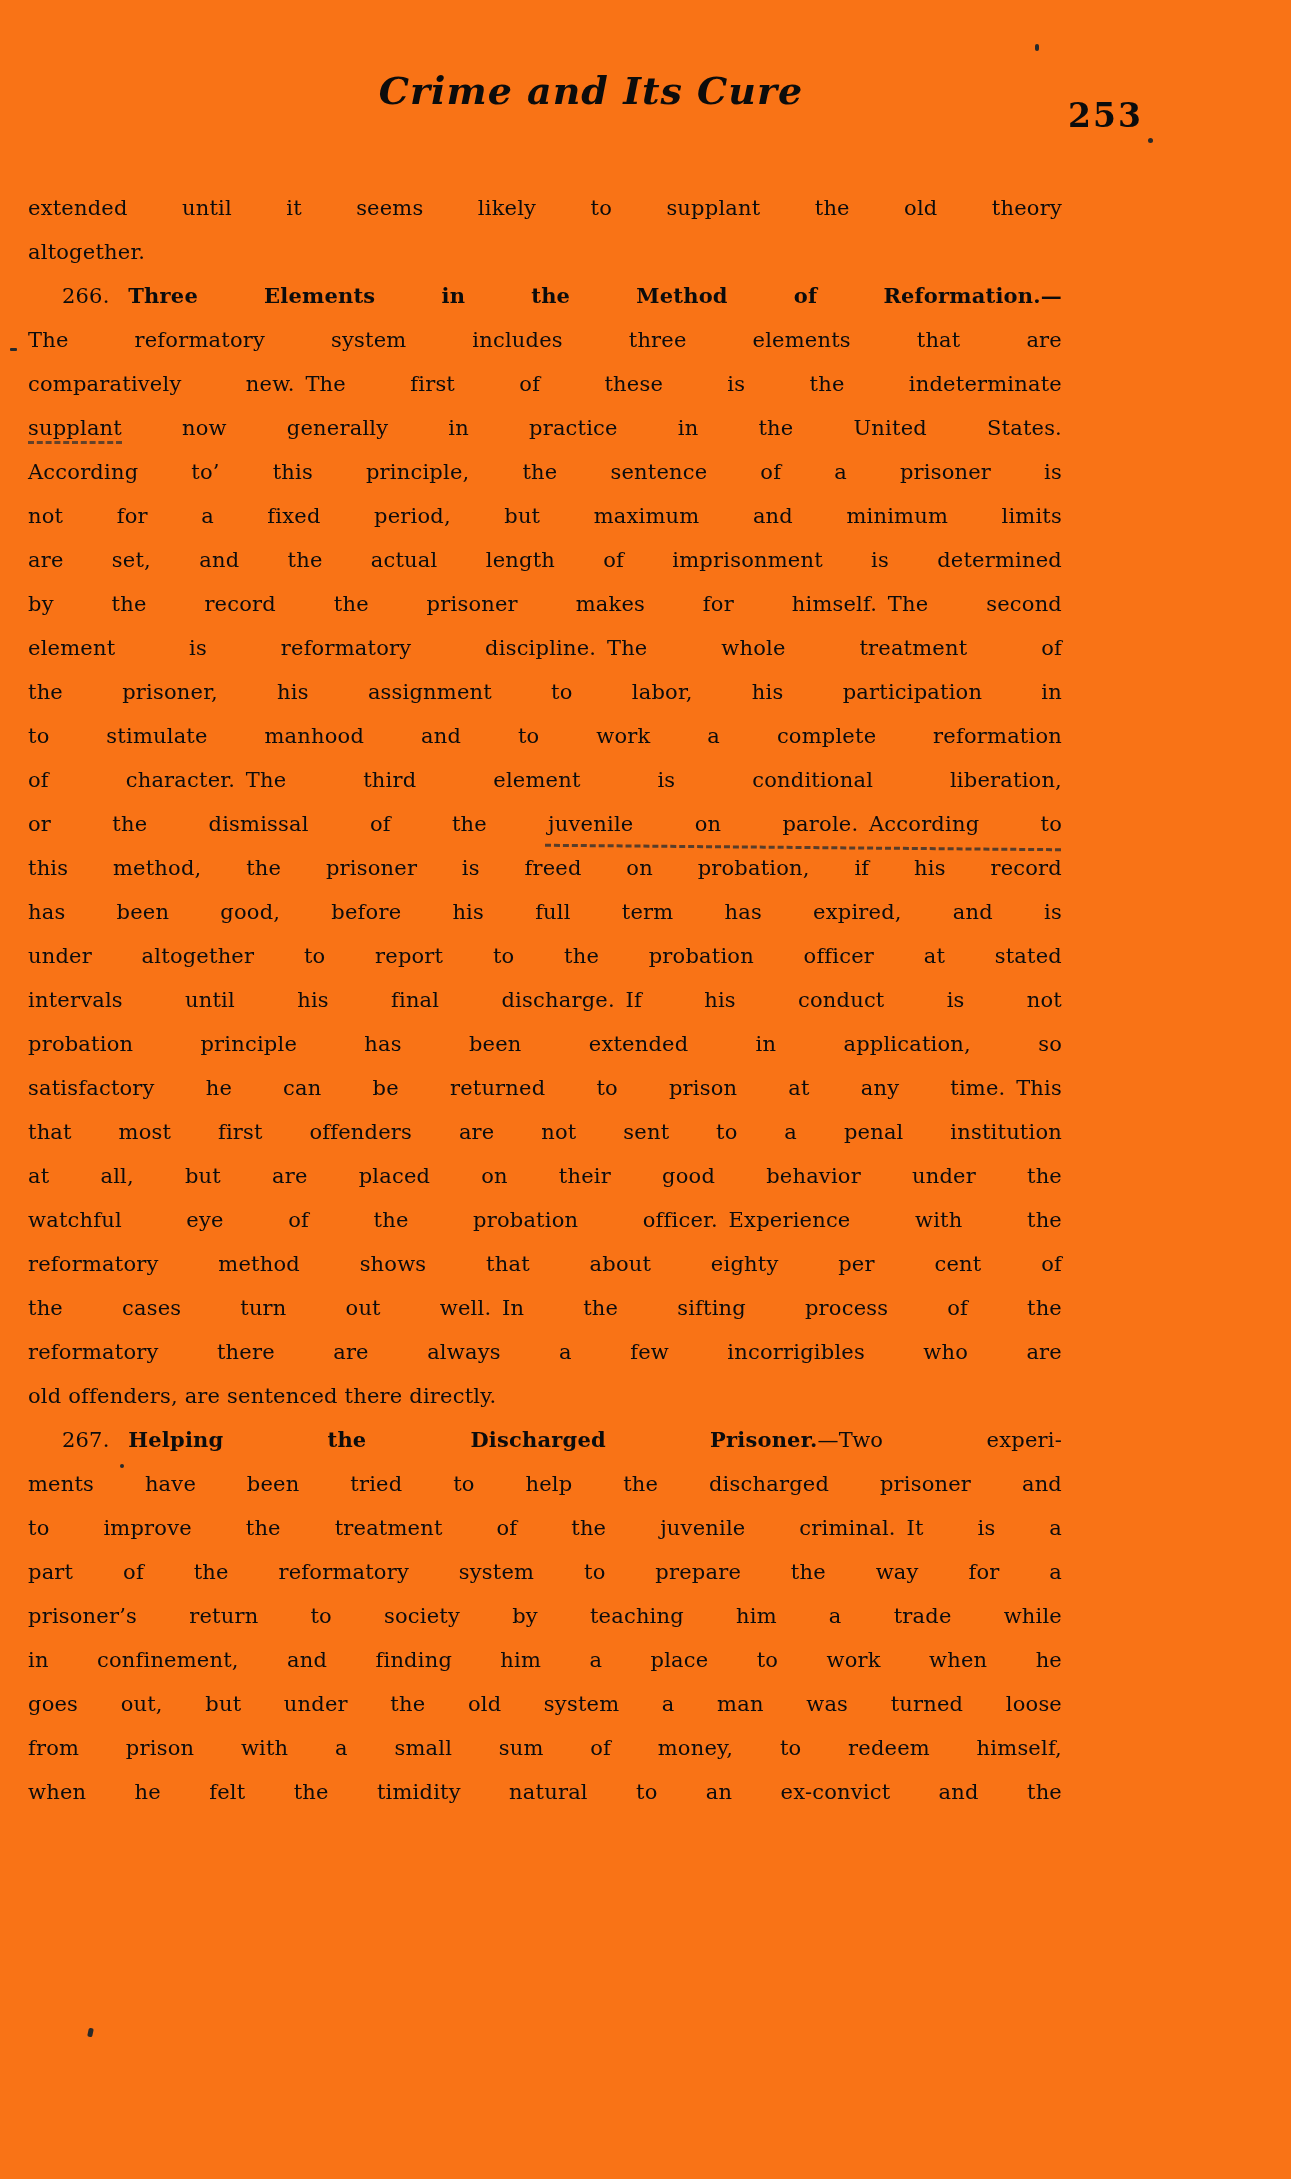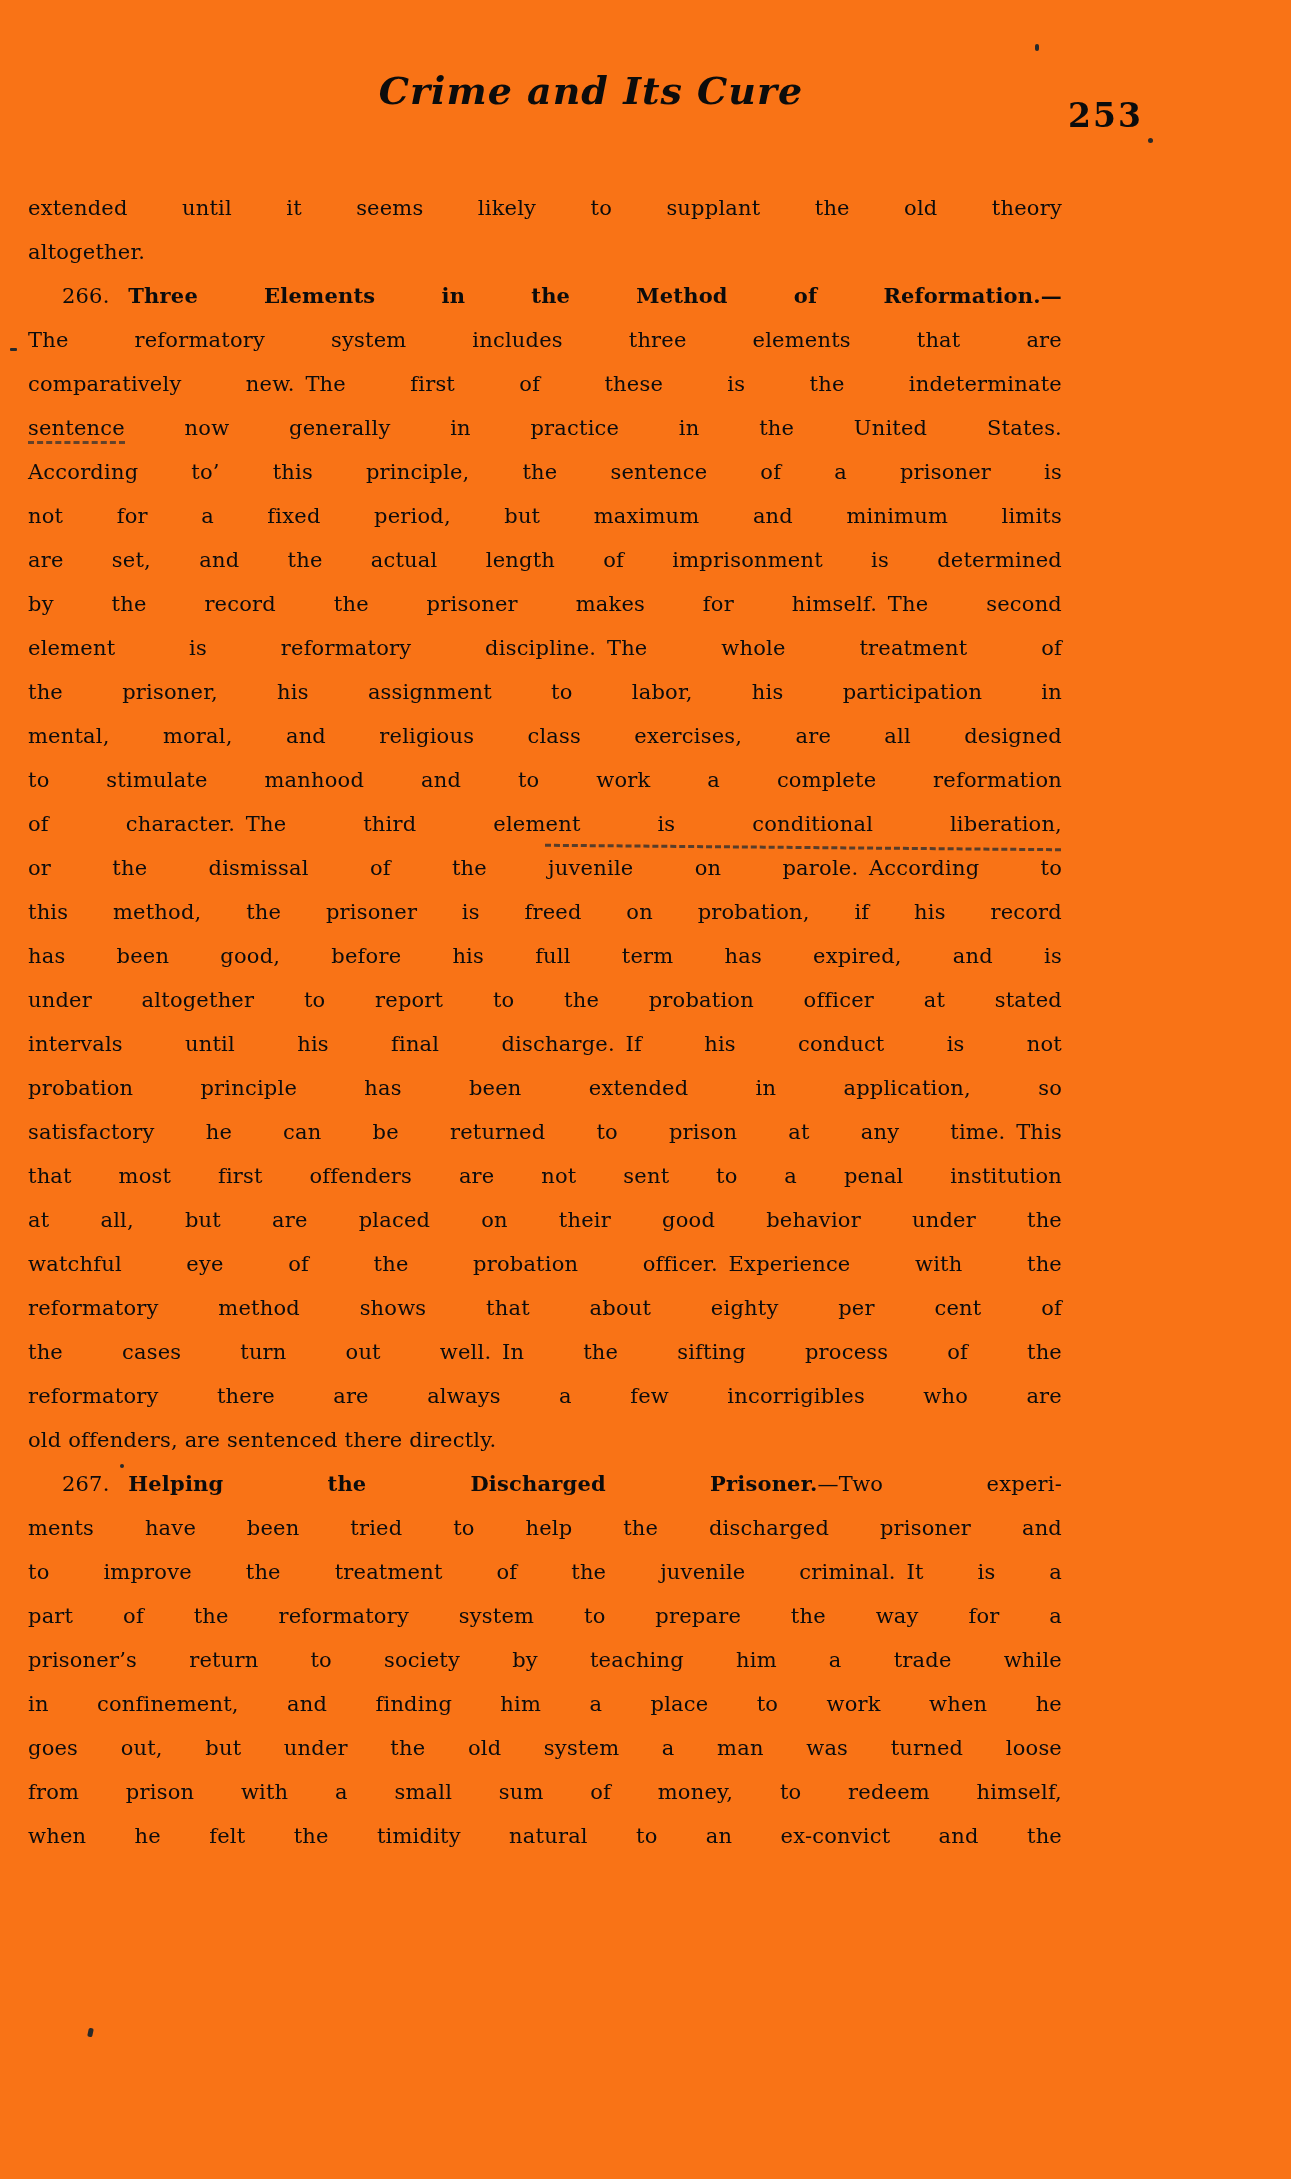--- a/index.html
+++ b/index.html
@@ -80,28 +80,27 @@
   <div class="running-head">Crime and Its Cure</div>
 
   <div class="page-num">253</div>
 
   <div class="body-text">
       <div class="line"><span>extended until it seems likely to supplant the old theory</span></div>
       <div class="line last"><span>altogether.</span></div>
       <div class="line indent"><span>266. </span><span class="bold">Three Elements in the Method of Reformation.—</span></div>
       <div class="line"><span>The reformatory system includes three elements that are</span></div>
       <div class="line"><span>comparatively new. The first of these is the indeterminate</span></div>
-      <div class="line"><span class="pencil">sentence</span><span> now generally in practice in the United States.</span></div>
+      <div class="line"><span class="pencil">supplant</span><span> now generally in practice in the United States.</span></div>
       <div class="line"><span>According to’ this principle, the sentence of a prisoner is</span></div>
       <div class="line"><span>not for a fixed period, but maximum and minimum limits</span></div>
       <div class="line"><span>are set, and the actual length of imprisonment is determined</span></div>
       <div class="line"><span>by the record the prisoner makes for himself. The second</span></div>
       <div class="line"><span>element is reformatory discipline. The whole treatment of</span></div>
       <div class="line"><span>the prisoner, his assignment to labor, his participation in</span></div>
-      <div class="line"><span>mental, moral, and religious class exercises, are all designed</span></div>
       <div class="line"><span>to stimulate manhood and to work a complete reformation</span></div>
       <div class="line"><span>of character. The third element is conditional liberation,</span></div>
       <div class="line"><span>or the dismissal of the juvenile on parole. According to</span></div>
       <div class="line"><span>this method, the prisoner is freed on probation, if his record</span></div>
       <div class="line"><span>has been good, before his full term has expired, and is</span></div>
       <div class="line"><span>under altogether to report to the probation officer at stated</span></div>
       <div class="line"><span>intervals until his final discharge. If his conduct is not</span></div>
       <div class="line"><span>probation principle has been extended in application, so</span></div>
       <div class="line"><span>satisfactory he can be returned to prison at any time. This</span></div>
       <div class="line"><span>that most first offenders are not sent to a penal institution</span></div>

